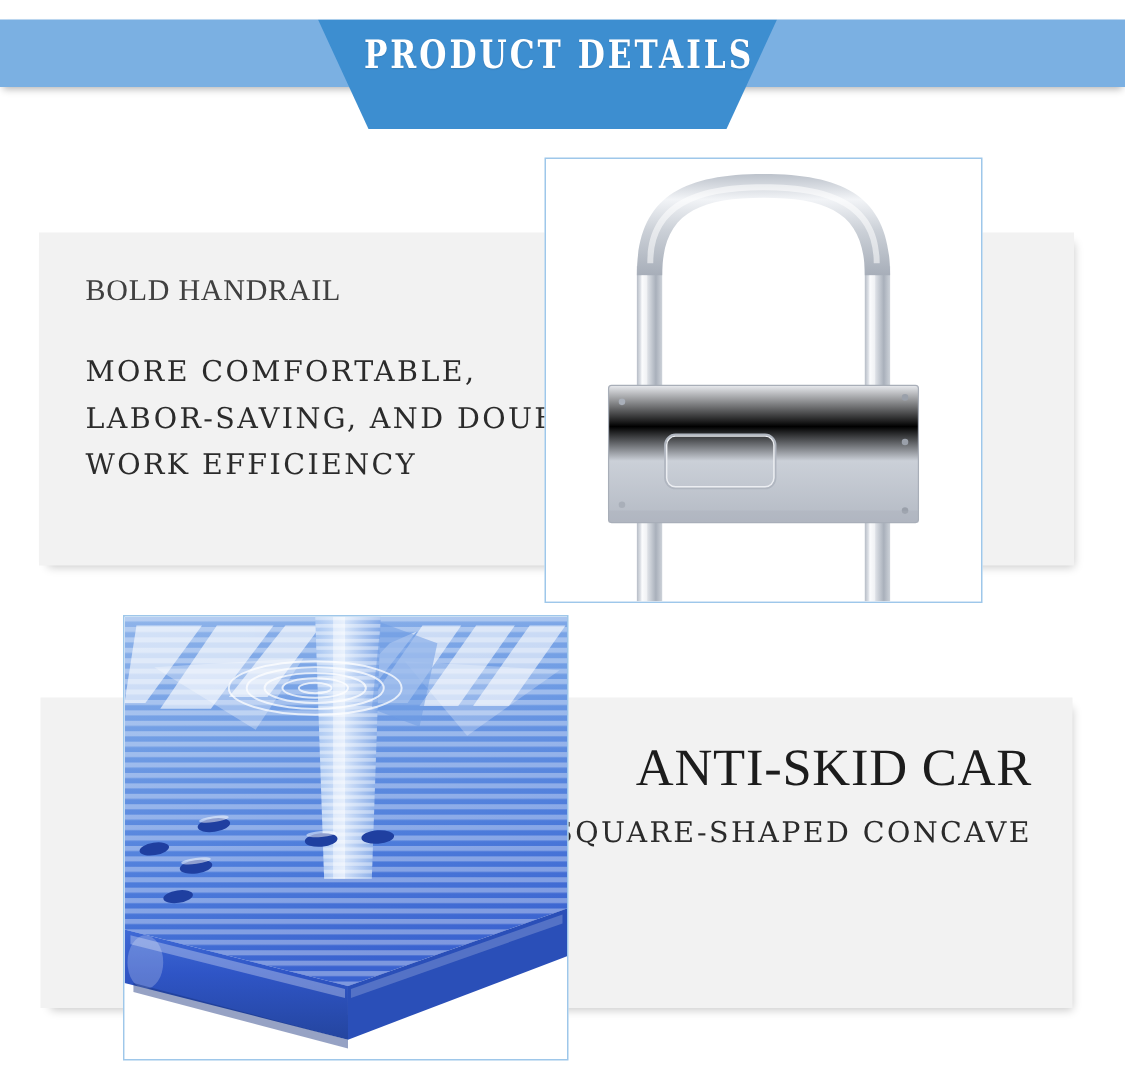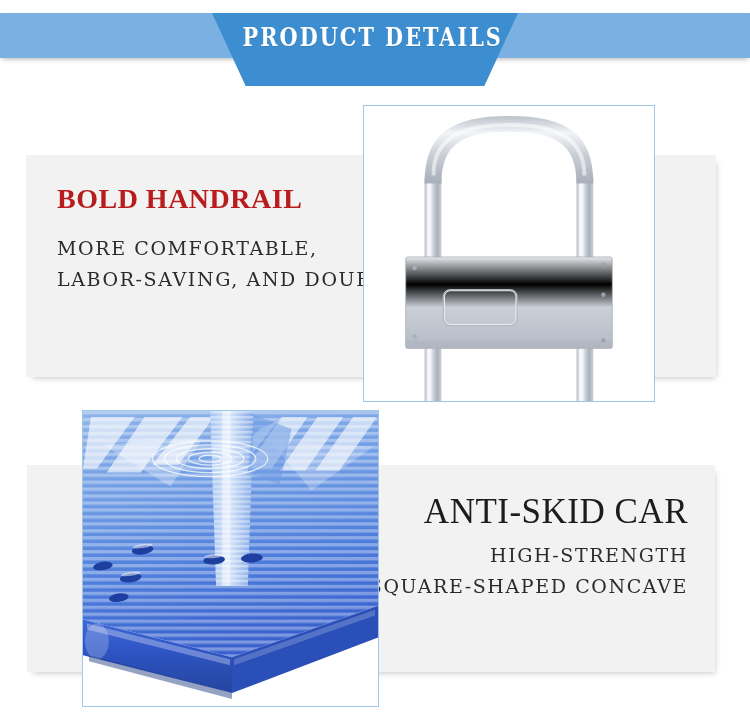--- a/index.html
+++ b/index.html
@@ -77,23 +77,23 @@
     top: 155px;
     width: 690px;
     height: 222px;
     z-index: 1;
   }
 
   .heading-1 {
     position: absolute;
     left: 31px;
     top: 28px;
-    font-size: 28px;
-    font-weight: bold;
-    color: #b91c1c;
+    font-size: 20px;
+    font-weight: normal;
+    color: #404040;
     letter-spacing: 0.5px;
     white-space: nowrap;
     font-family: "Liberation Serif", "DejaVu Serif", serif;
   }
 
   .body-1 {
     position: absolute;
     left: 31px;
     top: 78px;
     width: 330px;
@@ -176,20 +176,21 @@
 
   <div class="banner"></div>
   <div class="banner-ribbon"></div>
   <div class="banner-title">PRODUCT DETAILS</div>
 
   <div class="card card-1">
     <div class="heading-1">BOLD HANDRAIL</div>
     <div class="body-1">
       <div class="body-line">MORE COMFORTABLE,</div>
       <div class="body-line">LABOR-SAVING,  AND DOUBLE THE</div>
+      <div class="body-line">WORK EFFICIENCY</div>
     </div>
   </div>
 
   <div class="imgframe-1">
     <svg class="photo" viewBox="0 0 292 297" preserveAspectRatio="none">
       <defs>
         <linearGradient id="tubeGrad" x1="0" y1="0" x2="1" y2="0">
           <stop offset="0%" stop-color="#b6bcc6"></stop>
           <stop offset="22%" stop-color="#f4f6f9"></stop>
           <stop offset="45%" stop-color="#d9dde3"></stop>
@@ -236,21 +237,20 @@
       <circle cx="241" cy="190" r="2.2" fill="#9aa0aa"></circle>
       <circle cx="241" cy="236" r="2.2" fill="#9aa0aa"></circle>
 
       <rect x="42" y="236" width="208" height="8" fill="#a9afb9" opacity="0.35"></rect>
     </svg>
   </div>
 
   <div class="card card-2">
     <div class="heading-2">ANTI-SKID CAR</div>
     <div class="body-2">
-      <div class="body-line">HIGH-STRENGTH</div>
       <div class="body-line">SHEET,  SQUARE-SHAPED CONCAVE</div>
     </div>
   </div>
 
   <div class="imgframe-2">
     <svg class="photo" viewBox="0 0 297 297" preserveAspectRatio="none">
       <defs>
         <linearGradient id="deckGrad" x1="0" y1="0" x2="0.2" y2="1">
           <stop offset="0%" stop-color="#8fb4ea"></stop>
           <stop offset="35%" stop-color="#6f9ce4"></stop>

